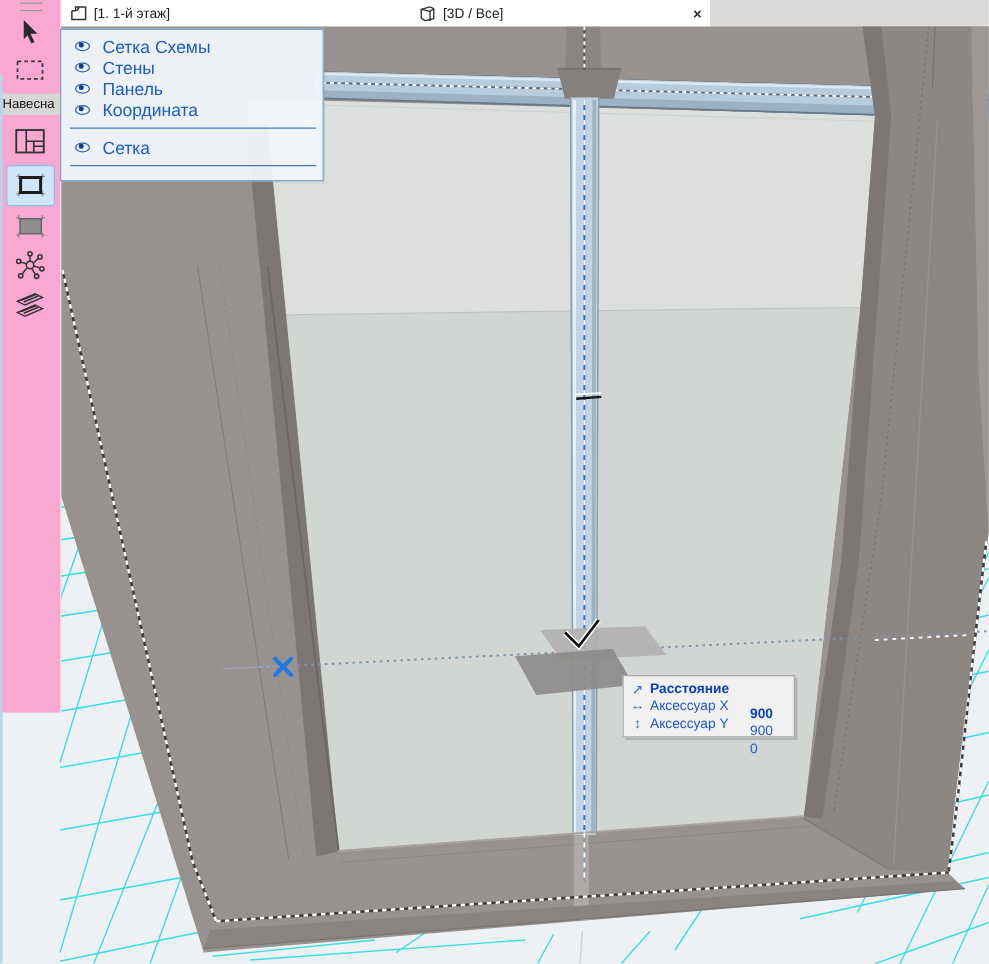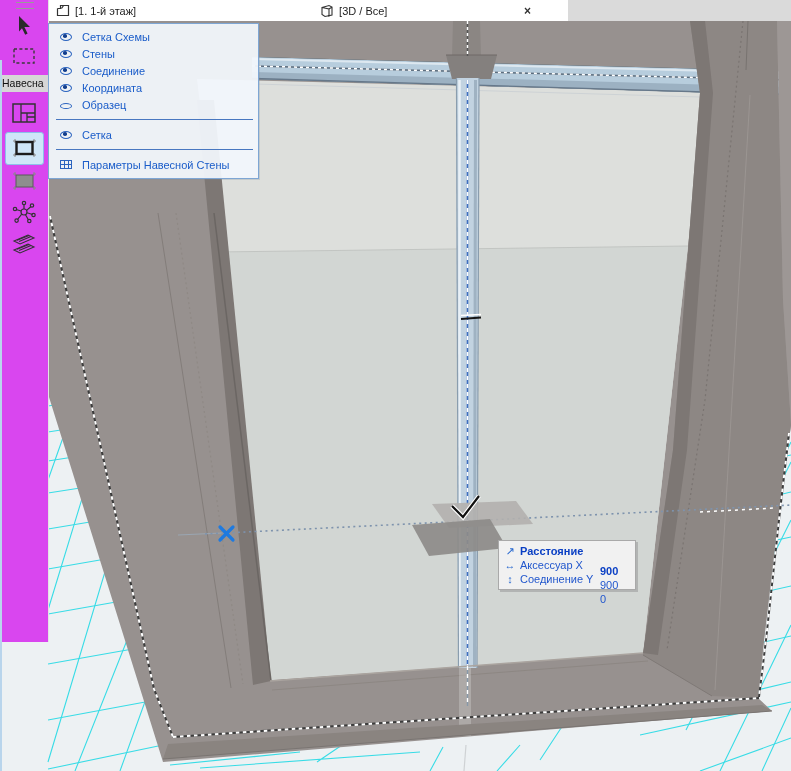--- a/index.html
+++ b/index.html
@@ -4,41 +4,41 @@
 <style>
   html,body{margin:0;padding:0;}
   body{width:791px;height:771px;position:relative;overflow:hidden;
        font-family:"Liberation Sans","DejaVu Sans",sans-serif;background:#edf0f2;}
   
   .win-edge{position:absolute;left:0;top:60px;width:2px;height:711px;background:#b9d5ec;z-index:6;}
   
   .scene{position:absolute;left:0;top:0;width:791px;height:771px;z-index:1;}
   
   .tabbar{position:absolute;left:48px;top:0;width:743px;height:21px;background:#dadada;z-index:3;display:flex;}
-  .tabbar .tabs-white{background:#ffffff;height:21px;display:flex;align-items:center;width:520px;}
+  .tabbar .tabs-white{background:#ffffff;height:21px;display:flex;align-items:center;width:520px;justify-content:space-between;}
   .tab{display:flex;align-items:center;gap:5px;height:21px;padding:0 8px;color:#1d1d1d;font-size:11px;white-space:nowrap;}
   .tab.first{margin-left:0;}
   .tab.second{margin-left:168px;}
   .tab-close{margin-left:122px;width:20px;height:21px;display:flex;align-items:center;justify-content:center;
              color:#333;font-size:12px;font-weight:bold;cursor:default;}
   
-  .toolbar{position:absolute;left:0;top:0;width:48px;height:642px;background:#d946ef;z-index:5;border-right:1px solid #e3e3e3;}
+  .toolbar{position:absolute;left:0;top:0;width:48px;height:570px;background:#f9a8d4;z-index:5;border-right:1px solid #e3e3e3;}
   .tb-handle{margin:2px 0 0 16px;width:18px;height:5px;border-top:1px solid #9a9a9a;border-bottom:1px solid #9a9a9a;}
   .tb-btn{width:48px;height:26px;display:flex;align-items:center;justify-content:center;margin-top:4px;}
   .tb-btn.sel{position:relative;}
   .tb-btn.sel::before{content:"";position:absolute;left:5px;top:-3px;width:37px;height:31px;
      background:#cfe6f8;border:1px solid #8cc0ea;border-radius:3px;}
   .tb-btn svg{position:relative;}
   .tb-caption{width:48px;height:17px;background:#d6d6d6;color:#101010;font-size:10.5px;
      line-height:17px;padding-left:2px;box-sizing:border-box;overflow:hidden;white-space:nowrap;margin-top:6px;}
   
   .menu{position:absolute;left:48px;top:23px;width:209px;background:rgba(242,247,252,0.94);
      border:1px solid #7ea6d4;z-index:7;padding:4px 0 5px 0;box-shadow:1px 1px 0 rgba(120,140,160,.25);}
   .mi{height:17px;display:flex;align-items:center;padding-left:9px;cursor:default;}
-  .mi .lbl{color:#1a5cc9;font-size:11px;margin-left:8px;white-space:nowrap;}
+  .mi .lbl{color:#1a5cc9;font-size:14px;margin-left:8px;white-space:nowrap;}
   .mi .ic{width:16px;display:flex;justify-content:center;align-items:center;}
   .msep{border-top:1px solid #4877c0;margin:6px 5px 6px 7px;}
   
   .eye{width:12px;height:8px;border:1.4px solid #2a63bf;border-radius:50%;position:relative;box-sizing:border-box;}
   .eye::after{content:"";position:absolute;left:2.4px;top:0.6px;width:3.6px;height:3.6px;border-radius:50%;background:#123e8e;}
   .eye.closed{height:6px;margin-top:2px;}
   .eye.closed::after{display:none;}
   .tblico{width:12px;height:9px;border:1.3px solid #2a63bf;box-sizing:border-box;
      background:
        linear-gradient(#2a63bf,#2a63bf) 3px 0/1px 100% no-repeat,
@@ -265,61 +265,49 @@
   <div class="mi">
     <span class="ic">
         <span class="eye"></span>
       </span>
     <span class="lbl">Стены</span>
   </div>
   <div class="mi">
     <span class="ic">
         <span class="eye"></span>
       </span>
-    <span class="lbl">Соединение</span>
+    <span class="lbl">Панель</span>
   </div>
   <div class="mi">
     <span class="ic">
         <span class="eye"></span>
       </span>
     <span class="lbl">Координата</span>
   </div>
-  <div class="mi">
-    <span class="ic">
-        <span class="eye closed"></span>
-      </span>
-    <span class="lbl">Образец</span>
-  </div>
   <div class="msep"></div>
   <div class="mi">
     <span class="ic">
         <span class="eye"></span>
       </span>
     <span class="lbl">Сетка</span>
   </div>
   <div class="msep"></div>
-  <div class="mi">
-    <span class="ic">
-        <span class="tblico"></span>
-      </span>
-    <span class="lbl">Параметры Навесной Стены</span>
-  </div>
 </div>
 
 <div class="tracker">
   <div class="trow em">
     <span class="tic">↗</span>
     <span class="tlabel">Расстояние</span>
     <span class="tval">900</span>
   </div>
   <div class="trow">
     <span class="tic">↔</span>
     <span class="tlabel">Аксессуар X</span>
     <span class="tval">900</span>
   </div>
   <div class="trow">
     <span class="tic">↕</span>
-    <span class="tlabel">Соединение Y</span>
+    <span class="tlabel">Аксессуар Y</span>
     <span class="tval">0</span>
   </div>
 </div>
 
 <div class="win-edge"></div>
 
 </body></html>

